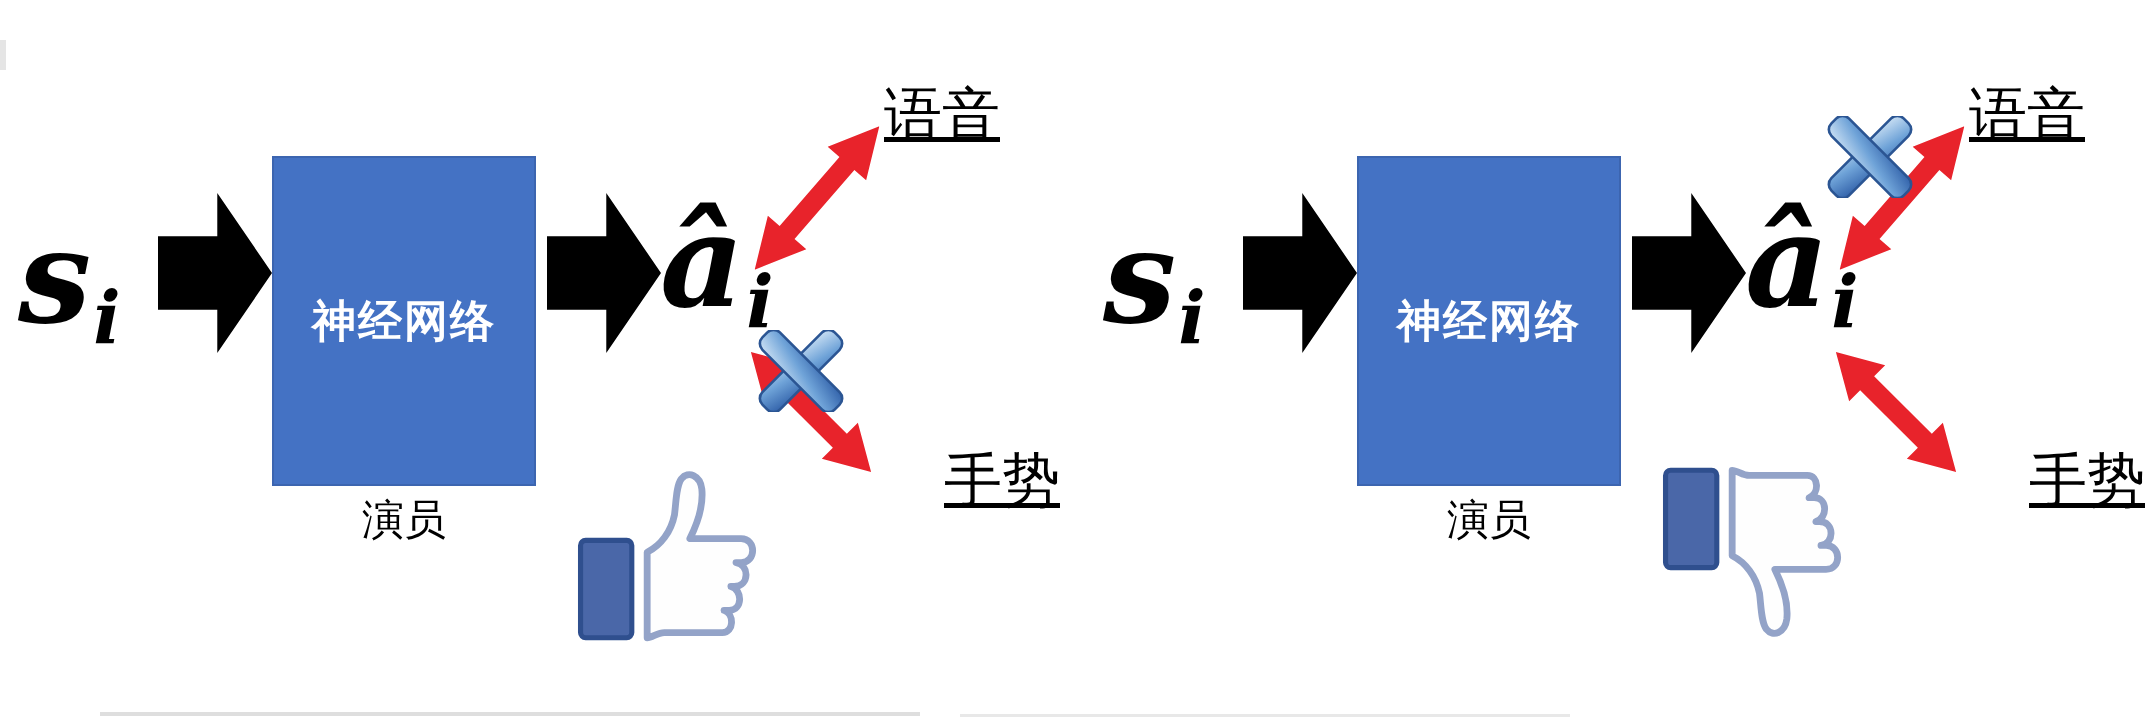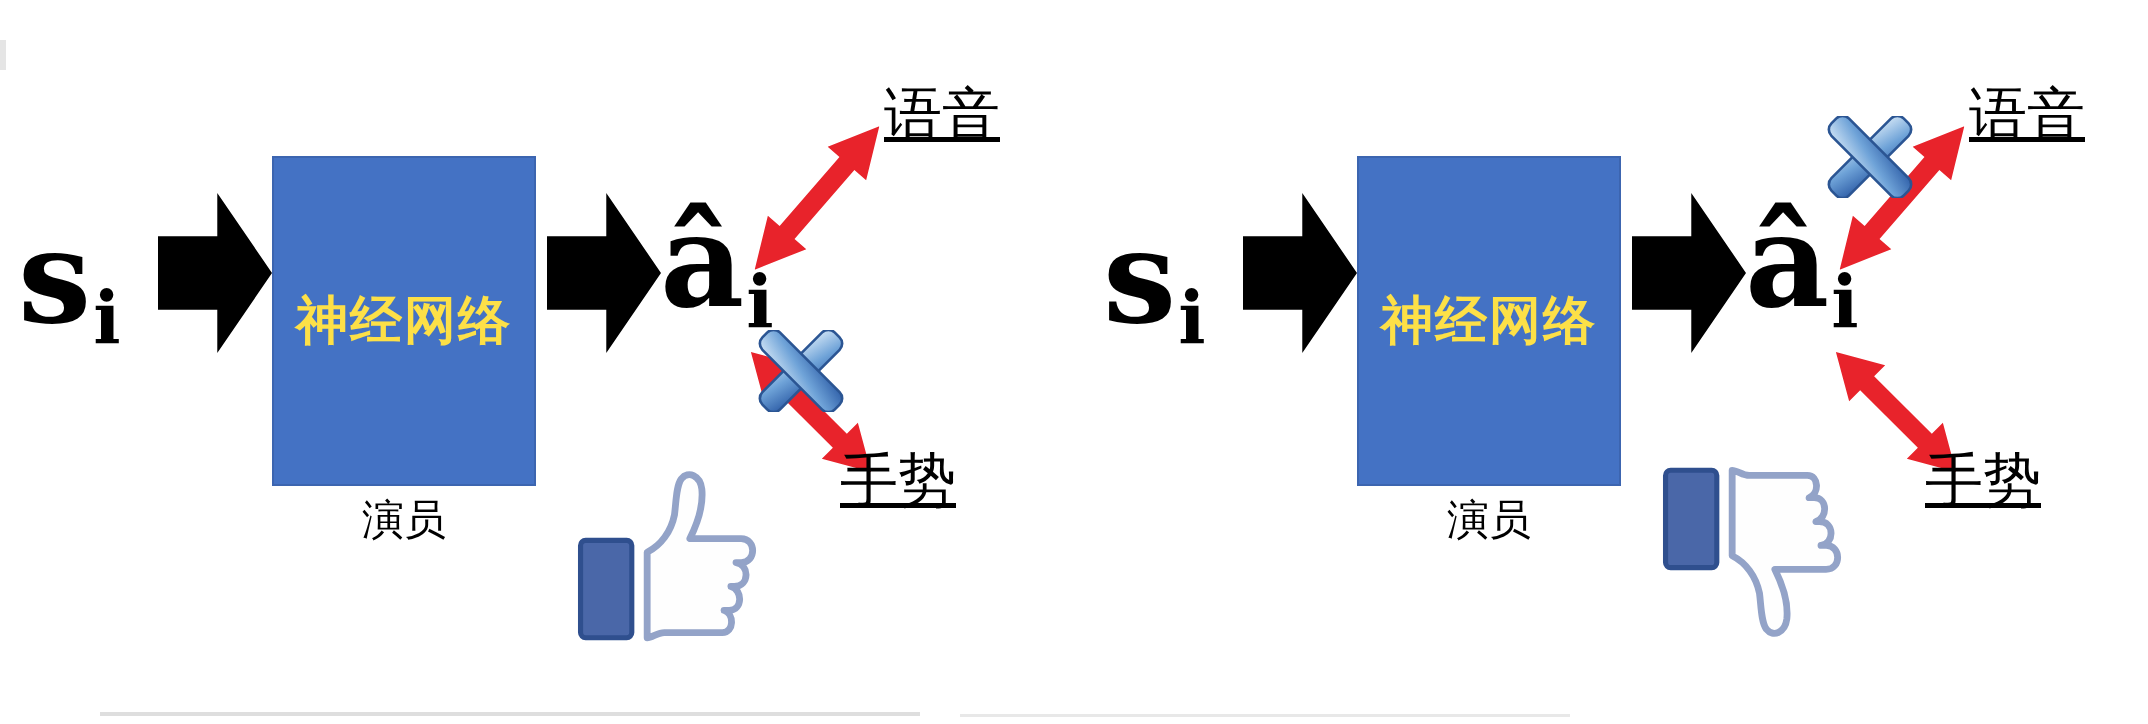--- a/index.html
+++ b/index.html
@@ -5,55 +5,55 @@
   html,body{margin:0;padding:0;background:#ffffff;}
   #canvas{
     position:relative;width:2148px;height:724px;background:#ffffff;overflow:hidden;
     font-family:"Liberation Sans",sans-serif;color:#000;
   }
   .panel{position:absolute;top:0;width:1063px;height:724px;}
   #panel-left{left:0;}
   #panel-right{left:1085px;}
 
   
-  .math{position:absolute;font-family:"DejaVu Serif",serif;font-weight:bold;white-space:nowrap;}
+  .math{position:absolute;font-family:"DejaVu Serif",serif;font-style:italic;font-weight:bold;white-space:nowrap;}
   .math .base{font-size:130px;line-height:1;}
   .math .sub{font-size:72px;vertical-align:-0.30em;margin-left:2px;}
   .math-in{left:18px;top:212px;}
   .math-out{left:660px;top:196px;}
 
   
   .block-arrow{
     position:absolute;background:#000000;
     clip-path:polygon(0 27%,52% 27%,52% 0,100% 50%,52% 100%,52% 73%,0 73%);
   }
   .arrow1{left:158px;top:193px;width:114px;height:160px;}
   .arrow2{left:547px;top:193px;width:114px;height:160px;}
 
   
   .nn-box{
     position:absolute;left:272px;top:156px;width:264px;height:330px;
     background:#4472c4;border:2px solid #3c65b0;box-sizing:border-box;
     display:flex;align-items:center;justify-content:center;
   }
-  .nn-box .box-label{color:#fde047;font-weight:bold;font-size:52px;letter-spacing:2px;white-space:nowrap;}
+  .nn-box .box-label{color:#ffffff;font-weight:bold;font-size:44px;letter-spacing:2px;white-space:nowrap;}
 
   .caption{position:absolute;left:252px;top:492px;width:304px;text-align:center;font-size:42px;}
 
   
   .dbl-arrow{
     position:absolute;background:#e8232b;
     clip-path:polygon(0 50%,26% 1%,26% 31%,74% 31%,74% 1%,100% 50%,74% 99%,74% 69%,26% 69%,26% 99%);
   }
   .arrow-speech{left:722px;top:172px;width:190px;height:52px;transform:rotate(-49deg);}
   .arrow-gesture{left:726px;top:386px;width:170px;height:52px;transform:rotate(45deg);}
 
   .opt-label{position:absolute;font-size:58px;white-space:nowrap;text-decoration:underline;}
   .label-speech{left:884px;top:76px;}
-  .label-gesture{left:840px;top:442px;}
+  .label-gesture{left:944px;top:442px;}
 
   
   .cross{position:absolute;width:88px;height:82px;}
   .cross-on-gesture{left:757px;top:330px;}
   .cross-on-speech{left:741px;top:116px;}
 
   
   .thumb{position:absolute;left:572px;top:458px;width:205px;height:192px;}
   .thumb-down{transform:scaleY(-1);}
 

